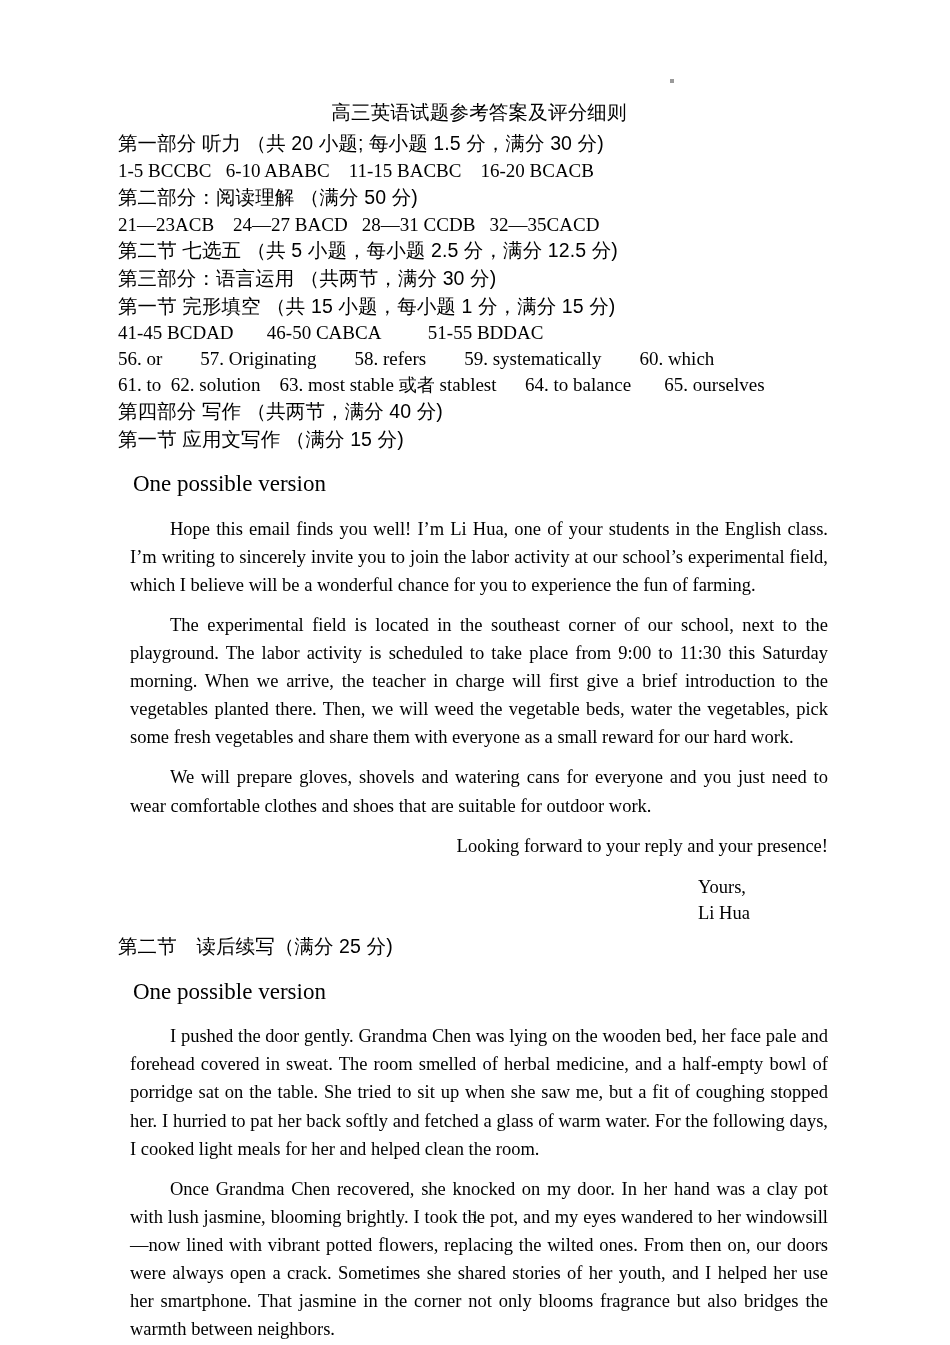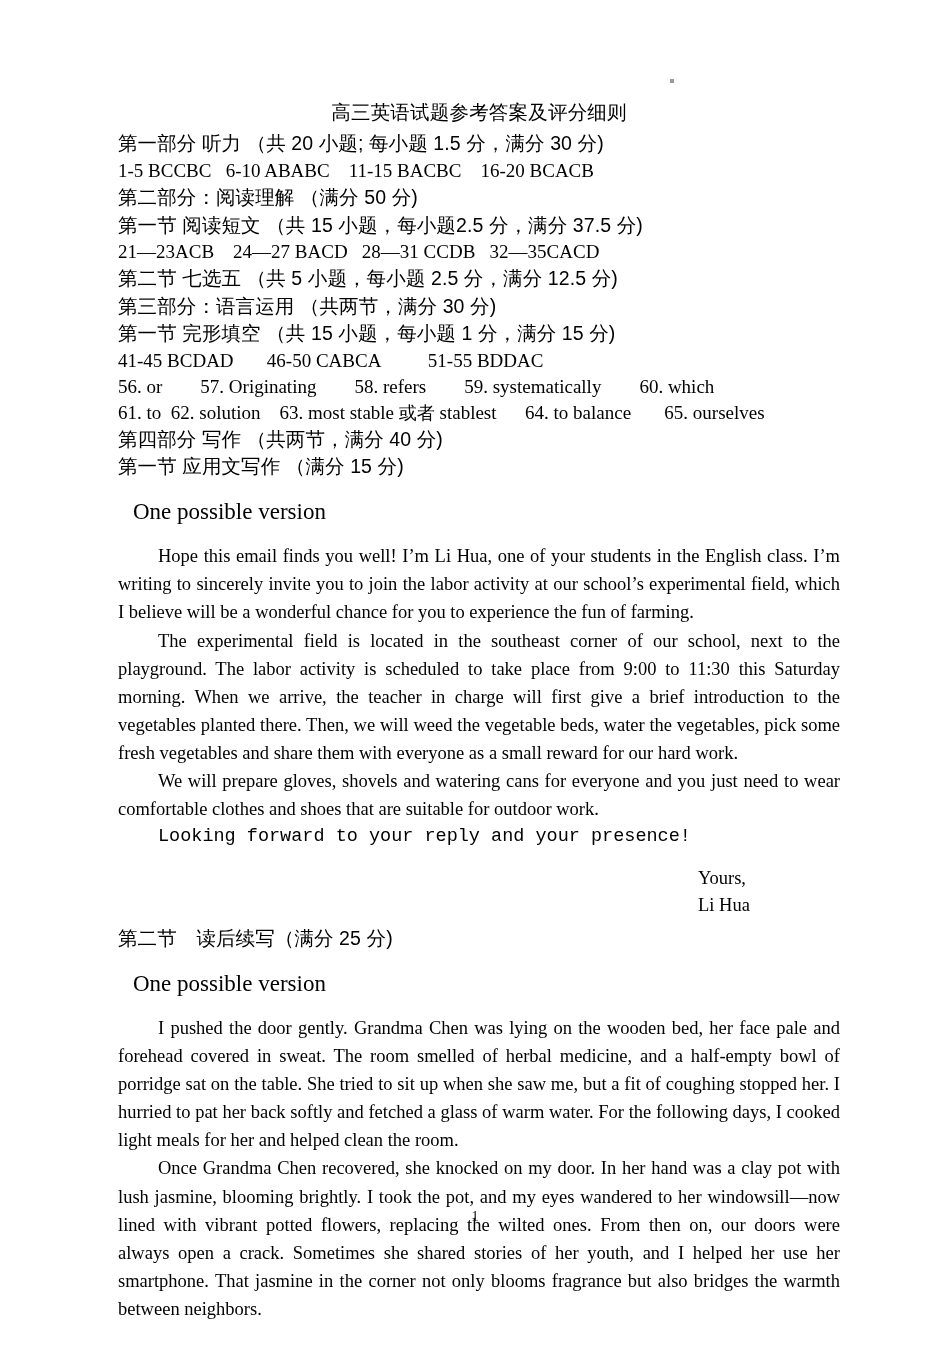--- a/index.html
+++ b/index.html
@@ -59,29 +59,28 @@
   }
   .plain {
     font-size: 23px;
     line-height: 1.36;
     margin: 15px;
     font-family: "Liberation Serif", "DejaVu Serif", serif;
   }
   .body-par {
     font-size: 18.5px;
     line-height: 1.52;
-    margin: 0;
+    margin: 12px;
     text-align: justify;
     text-justify: inter-word;
     font-family: "Liberation Serif", "DejaVu Serif", serif;
     text-indent: 40px;
   }
   .body-par.last-natural {
-    text-align: left;
-    font-family: Liberation Mono, monospace;
+    text-align: right;
   }
   .sign-block {
     margin-top: 14px;
     padding-left: 580px;
     font-size: 18.5px;
     line-height: 1.42;
     font-family: "Liberation Serif", "DejaVu Serif", serif;
   }
   .gap-sm { height: 7px; }
   .gap-lg { height: 30px; }
@@ -113,21 +112,20 @@
   <div class="speck"></div>
 
   <div class="content">
 
     <div class="doc-title">高三英语试题参考答案及评分细则</div>
 
     <div class="sec-head">第一部分  听力 （共 20 小题; 每小题 1.5 分，满分 30 分)</div>
     <div class="ans-line">1-5 BCCBC   6-10 ABABC    11-15 BACBC    16-20 BCACB</div>
 
     <div class="sec-head">第二部分：阅读理解 （满分 50 分)</div>
-    <div class="sec-head">第一节 阅读短文 （共 15 小题，每小题2.5 分，满分 37.5 分)</div>
     <div class="ans-line">21—23ACB    24—27 BACD   28—31 CCDB   32—35CACD</div>
     <div class="sec-head">第二节 七选五 （共 5 小题，每小题 2.5 分，满分 12.5 分)</div>
 
     <div class="sec-head">第三部分：语言运用 （共两节，满分 30 分)</div>
     <div class="sec-head">第一节 完形填空 （共 15 小题，每小题 1 分，满分 15 分)</div>
     <div class="ans-line">41-45 BCDAD       46-50 CABCA          51-55 BDDAC</div>
 
     <div class="ans-line"><span>56. or</span>        <span>57. Originating</span>        <span>58. refers</span>        <span>59. systematically</span>        <span>60. which</span></div>
 
     <div class="ans-line"><span>61. to</span>  <span>62. solution</span>    <span>63. most stable</span> <span class="cnin">或者</span> <span>stablest</span>      <span>64. to balance</span>       <span>65. ourselves</span></div>

